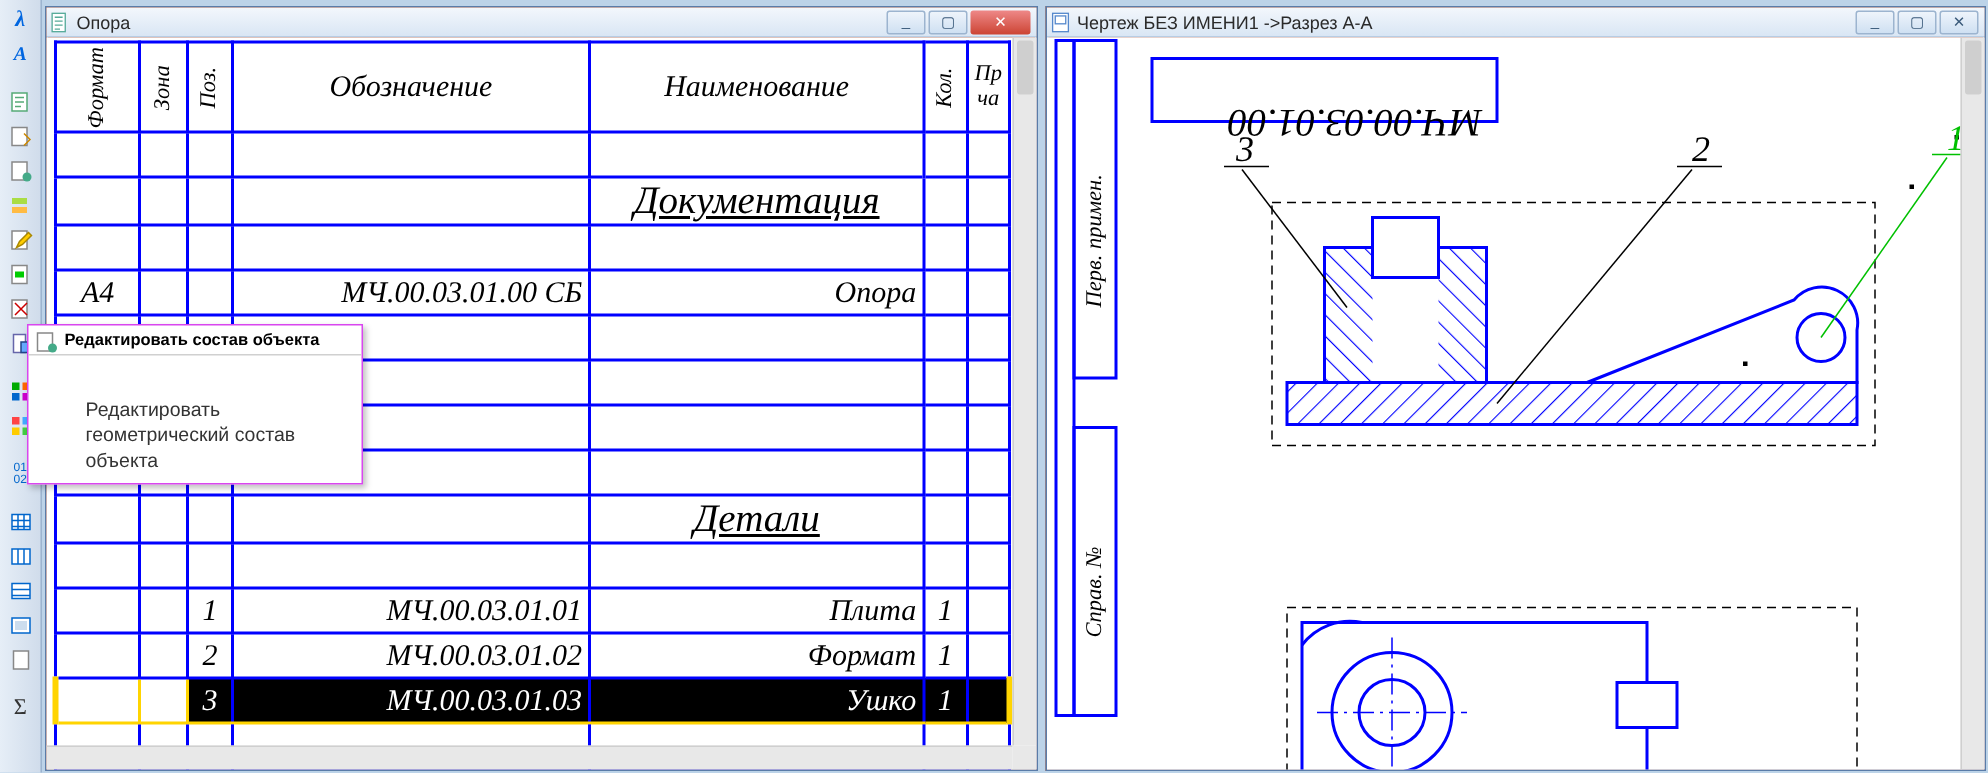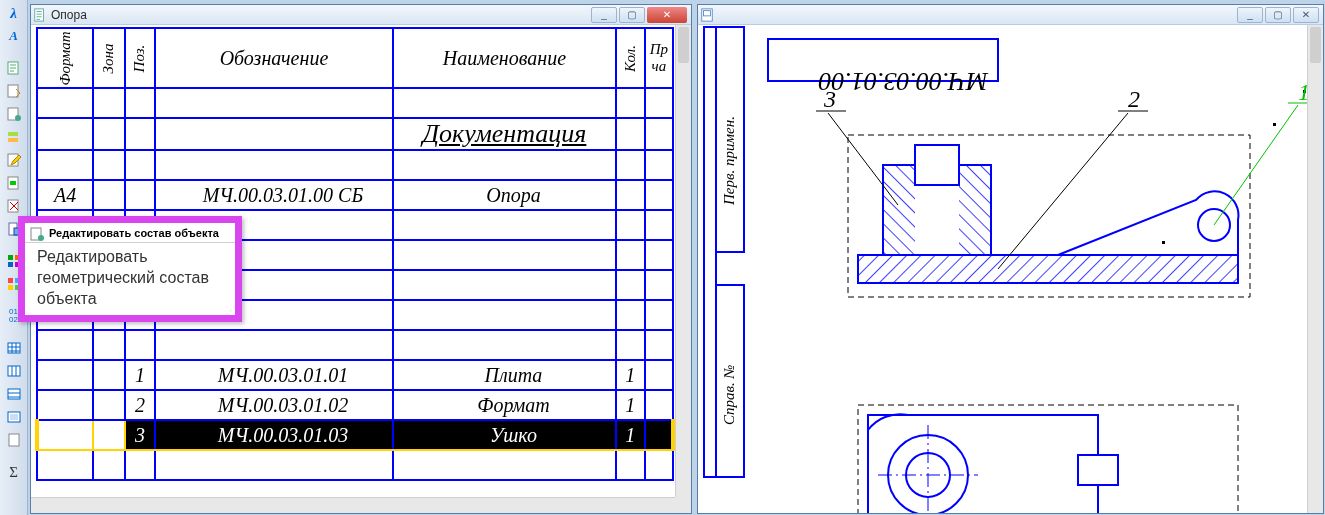--- a/index.html
+++ b/index.html
@@ -131,21 +131,21 @@
   .spec thead th.rot > .rotwrap {
     transform: rotate(-90deg);
     white-space: nowrap;
     font-size: 15px;
   }
   .spec .col-oboz { width: 250px; }
   .spec .col-naim { width: 230px; }
   .spec .col-kol { width: 26px; }
   .spec .col-prim { width: 24px; }
   .spec td.section { text-decoration: underline; font-size:26px; }
-  .spec td.left { text-align:center; padding-left:22px;}
+  .spec td.left { text-align:right; padding-left:22px;}
   .spec tr.dashed td { border-bottom: 2px dashed #0000ff; }
   .spec tr.sel td {
     background: #000;
     color:#fff;
   }
   .spec tr.sel td:first-child,
   .spec tr.sel td:nth-child(2){
     background:#fff; color:#000;
     border-left:4px solid #ffd400;
     border-right:2px solid #ffd400;
@@ -154,40 +154,41 @@
   .spec tr.sel td:last-child { border-right:4px solid #ffd400;}
   .spec tr.sel td { border-top:2px solid #ffd400; border-bottom:2px solid #ffd400;}
   .spec tr.sel td:first-child { border-top:2px solid #ffd400;}
 
   
   .tooltip {
     position:absolute;
     left: 18px; top: 216px;
     width: 224px;
     background:#fff;
-    border:7px solid #d946ef;
+    border:1px solid #d946ef;
     box-shadow: 2px 2px 4px rgba(0,0,0,0.25);
     padding: 0;
     z-index: 50;
   }
   .tooltip .tt-title {
     font-weight:bold;
     font-size:11px;
     padding:4px 6px 3px 24px;
     border-bottom:1px solid #d0d0d0;
     position:relative;
   }
   .tooltip .tt-title .tt-icon{
     position:absolute; left:4px; top:3px; width:16px; height:16px;
   }
   .tooltip .tt-body {
-    font-size:16px;
-    padding:4px 6px 6px 12px;
+    font-size:13px;
+    padding:4px 6px 6px 38px;
     line-height:1.3;
     color:#333;
+    margin-top:24px;
   }
 
   
   .draw {
     position:absolute; left:0; top:0; right:16px; bottom:0;
     background:#fff;
   }
   .draw svg { position:absolute; left:0; top:0; }
 
   .gost { font-family: "Times New Roman", serif; font-style: italic; }
@@ -413,20 +414,29 @@
               <td class="left"></td>
               <td class="left"></td>
               <td></td>
               <td></td>
             </tr>
             <tr>
               <td></td>
               <td></td>
               <td></td>
               <td class="left"></td>
+              <td class="section">Детали</td>
+              <td></td>
+              <td></td>
+            </tr>
+            <tr>
+              <td></td>
+              <td></td>
+              <td></td>
+              <td class="left"></td>
               <td class="left"></td>
               <td></td>
               <td></td>
             </tr>
             <tr>
               <td></td>
               <td></td>
               <td>1</td>
               <td class="left">МЧ.00.03.01.01</td>
               <td class="left">Плита</td>
@@ -481,20 +491,21 @@
   </div>
   <div class="tt-body">Редактировать геометрический состав объекта</div>
 </div>
 
 <div class="mdiwin" style="left:697px; top:4px; width:627px; height:510px;">
   <div class="titlebar">
     <svg class="doc-icon" viewBox="0 0 16 16">
         <rect x="2" y="1" width="12" height="14" fill="#fff" stroke="#58c"></rect>
         <rect x="4" y="3" width="8" height="6" fill="none" stroke="#58c"></rect>
       </svg>
+    <span class="title-text">Чертеж БЕЗ ИМЕНИ1 -&gt;Разрез А-А</span>
     <span class="spacer"></span>
     <div class="winbtns">
       <div class="winbtn min">
           <span>_</span>
         </div>
       <div class="winbtn max">
           <span>▢</span>
         </div>
       <div class="winbtn max">
           <span>✕</span>

